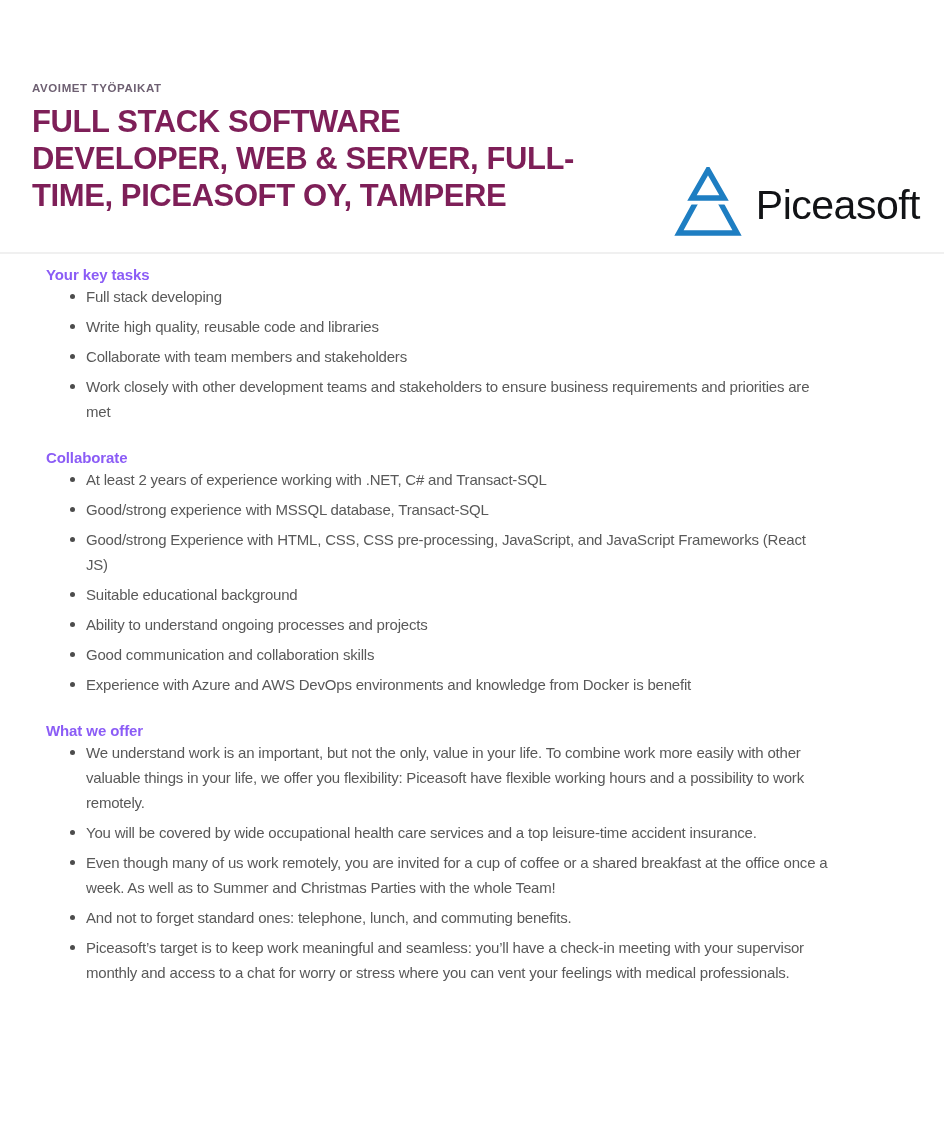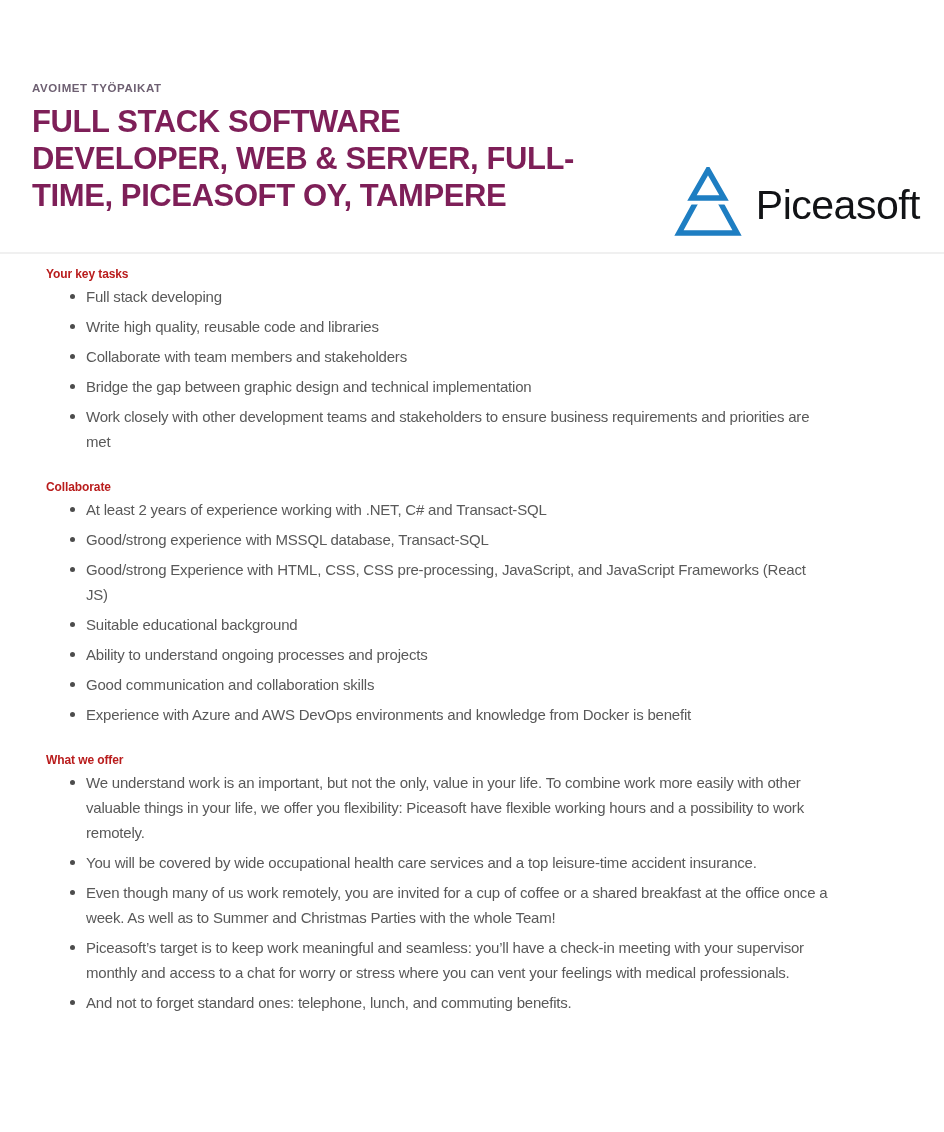--- a/index.html
+++ b/index.html
@@ -50,25 +50,25 @@
     letter-spacing: -0.5px;
     color: #121316;
     line-height: 1;
   }
   
   .content {
     padding: 11px 40px 0 46px;
   }
   .section { margin-bottom: 24px; }
   .section h2 {
-    font-size: 12px;
+    font-size: 15px;
     font-weight: 700;
     line-height: 19px;
     letter-spacing: -0.1px;
-    color: #b91c1c;
+    color: #8b5cf6;
   }
   .section ul {
     margin-top: 0;
     list-style: none;
   }
   .section li {
     position: relative;
     padding-left: 40px;
     max-width: 785px;
     font-size: 15px;
@@ -113,21 +113,20 @@
 </header>
 
 <main class="content">
 
   <section class="section">
     <h2>Your key tasks</h2>
     <ul>
       <li>Full stack developing</li>
       <li>Write high quality, reusable code and libraries</li>
       <li>Collaborate with team members and stakeholders</li>
-      <li>Bridge the gap between graphic design and technical implementation</li>
       <li>Work closely with other development teams and stakeholders to ensure business requirements and priorities are met</li>
     </ul>
   </section>
 
   <section class="section">
     <h2>Collaborate</h2>
     <ul>
       <li>At least 2 years of experience working with .NET, C# and Transact-SQL</li>
       <li>Good/strong experience with MSSQL database, Transact-SQL</li>
       <li>Good/strong Experience with HTML, CSS, CSS pre-processing, JavaScript, and JavaScript Frameworks (React JS)</li>
@@ -137,18 +136,18 @@
       <li>Experience with Azure and AWS DevOps environments and knowledge from Docker is benefit</li>
     </ul>
   </section>
 
   <section class="section">
     <h2>What we offer</h2>
     <ul>
       <li>We understand work is an important, but not the only, value in your life. To combine work more easily with other valuable things in your life, we offer you flexibility: Piceasoft have flexible working hours and a possibility to work remotely.</li>
       <li>You will be covered by wide occupational health care services and a top leisure-time accident insurance.</li>
       <li>Even though many of us work remotely, you are invited for a cup of coffee or a shared breakfast at the office once a week. As well as to Summer and Christmas Parties with the whole Team!</li>
+      <li>And not to forget standard ones: telephone, lunch, and commuting benefits.</li>
       <li>Piceasoft’s target is to keep work meaningful and seamless: you’ll have a check-in meeting with your supervisor monthly and access to a chat for worry or stress where you can vent your feelings with medical professionals.</li>
-      <li>And not to forget standard ones: telephone, lunch, and commuting benefits.</li>
     </ul>
   </section>
 
 </main>
 
 </body></html>

